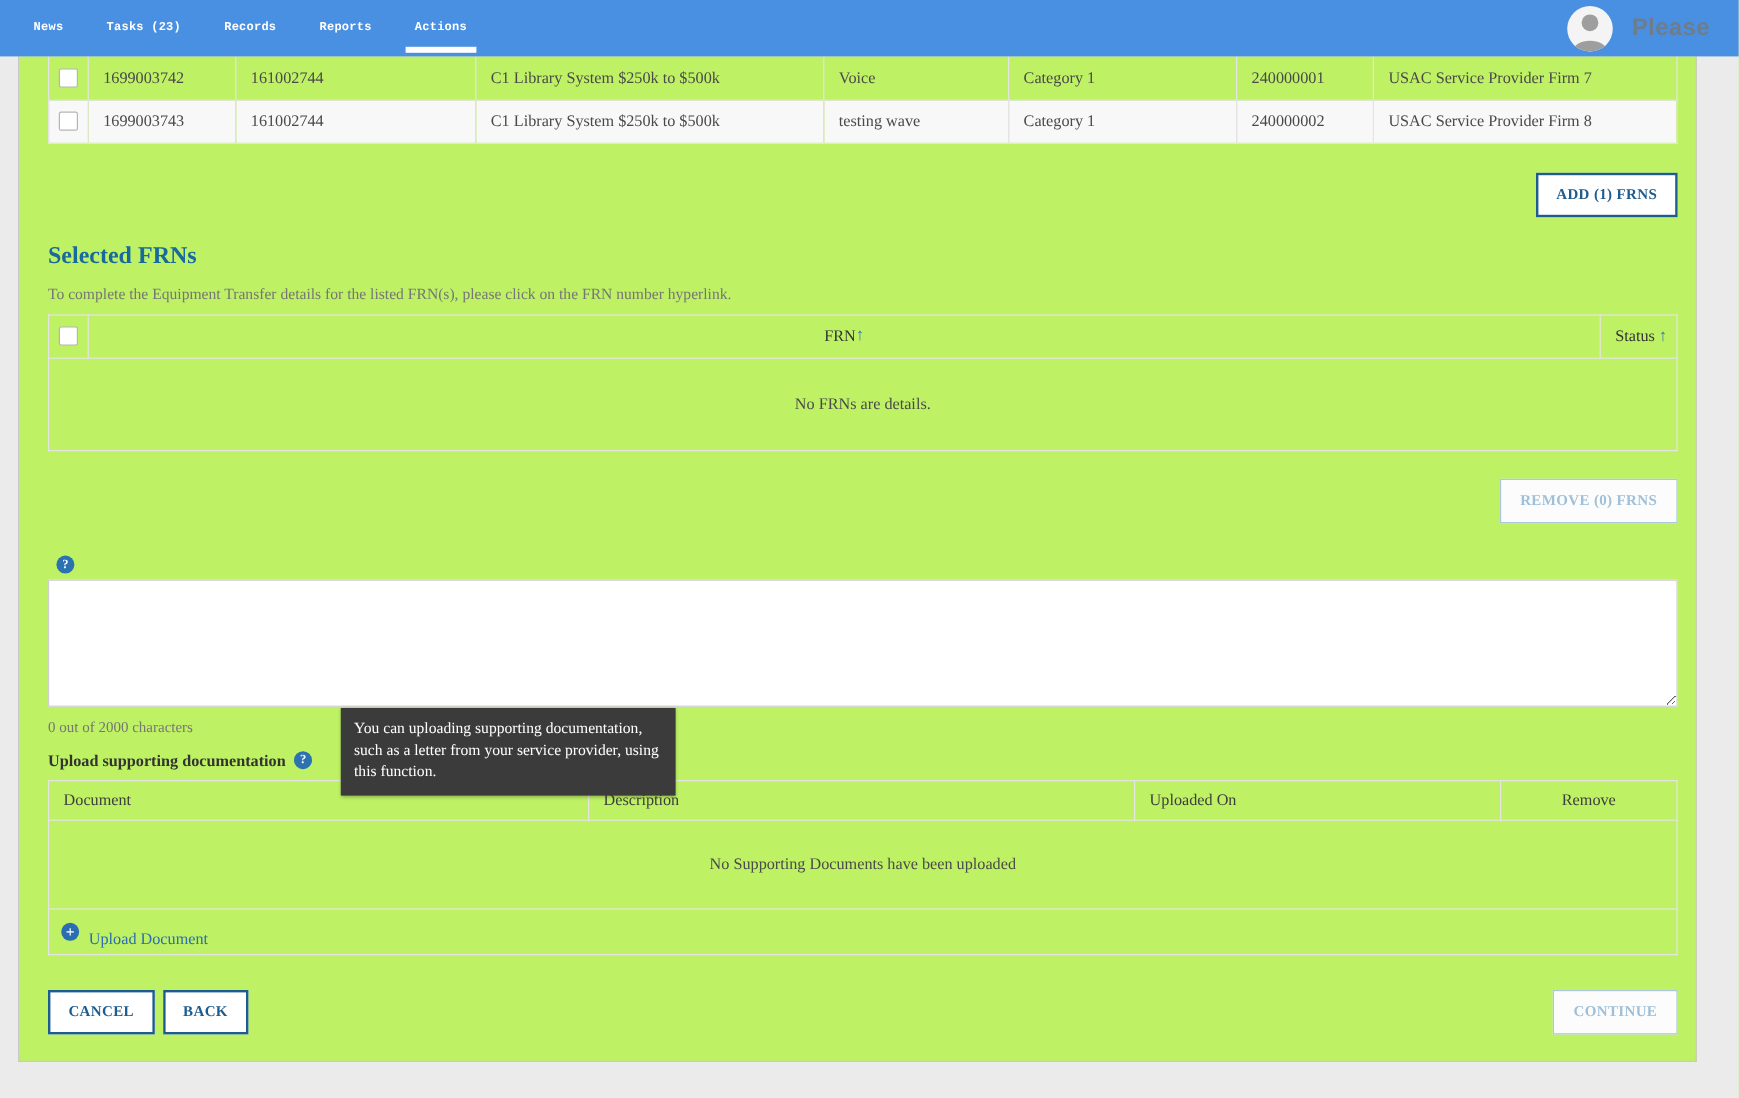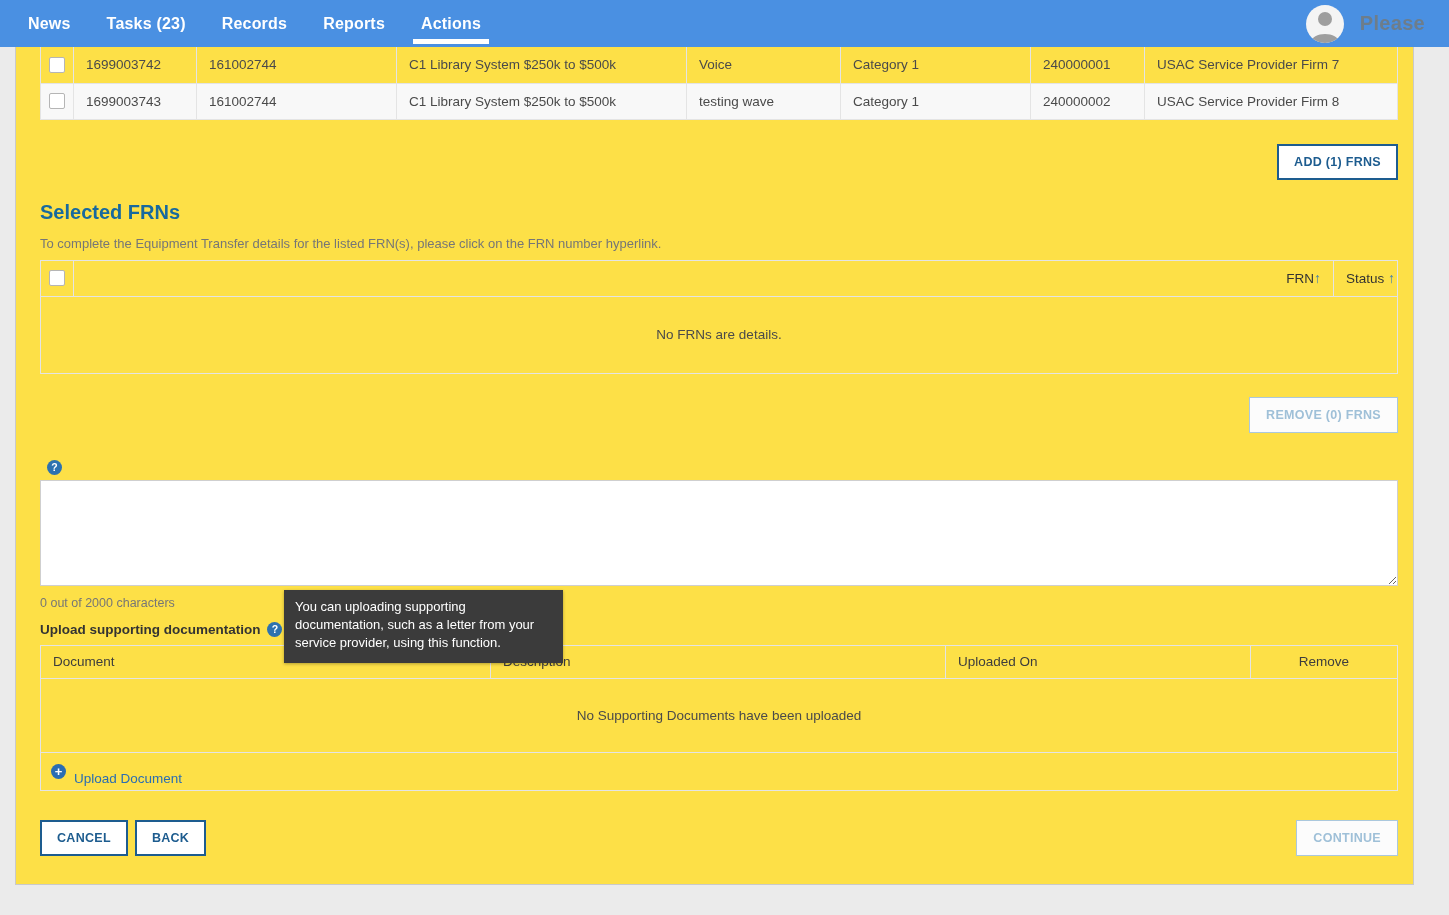--- a/index.html
+++ b/index.html
@@ -12,54 +12,56 @@
     color: #434343;
   }
 
   
   .navbar {
     position: absolute; left:0; top:0; width:1449px; height:47px;
     background:#4a90e2; display:flex; align-items:stretch; padding-left:10px;
     z-index: 20;
   }
   .nav-item {
-    color:#fff; font-weight:700; font-size:16px;
+    color:#fff; font-weight:700; font-size:10px;
     display:flex; align-items:center; padding:0 18px; position:relative; cursor:pointer;
     letter-spacing:.2px;
+    font-family:Liberation Mono, monospace;
   }
   .nav-item.active::after {
     content:""; position:absolute; left:10px; right:10px; bottom:3px; height:5px; background:#fff;
   }
   .nav-right { margin-left:auto; display:flex; align-items:center; gap:16px; padding-right:24px; }
   .avatar {
     width:38px; height:38px; border-radius:50%; background:#f4f4f4; overflow:hidden;
     display:flex; align-items:flex-end; justify-content:center; cursor:pointer;
   }
   .brand { font-size:20px; font-weight:700; color:#6d7d8b; letter-spacing:.3px; }
 
   
   .card {
     position:absolute; left:15px; top:47px; width:1399px; height:838px;
-    background:#fde047; border:1px solid #c9c9c9; border-top:none;
+    background:#bef264; border:1px solid #c9c9c9; border-top:none;
     padding:0 15px 0 24px;
+    font-family:Liberation Serif, serif;
   }
 
   
   table { border-collapse:collapse; width:100%; font-size:13.5px; color:#4a4a4a; table-layout:fixed; }
   .tbl th, .tbl td { border:1px solid #e4e4e4; padding:0 12px; height:36px; text-align:left; font-weight:400; overflow:hidden; white-space:nowrap; }
   .tbl-top th, .tbl-top td { border-top:none; }
   .row-alt td { background:#f8f8f8; }
   .cb-cell { width:33px; padding:0 !important; text-align:center !important; }
   .checkbox {
     display:inline-block; width:16px; height:16px; background:#fff;
     border:1px solid #b5b5b5; border-radius:2px; vertical-align:middle; cursor:pointer;
   }
   .hdr { font-weight:700; color:#333; }
   .sort-arrow { color:#3d7cae; font-weight:700; font-size:14px; }
-  .frn-hdr-flex { display:flex; align-items:center; justify-content:flex-end; }
+  .frn-hdr-flex { display:flex; align-items:center; justify-content:center; }
   .status-col { width:64px; }
   .empty-cell { text-align:center !important; height:77px !important; color:#4a4a4a; }
 
   
   .tbl-up th { color:#3d3d3d; font-weight:400; height:33px; }
   .tbl-up .empty-cell { height:74px !important; }
   .link-row td { height:38px !important; }
 
   
   .btn-row { display:flex; justify-content:flex-end; }

